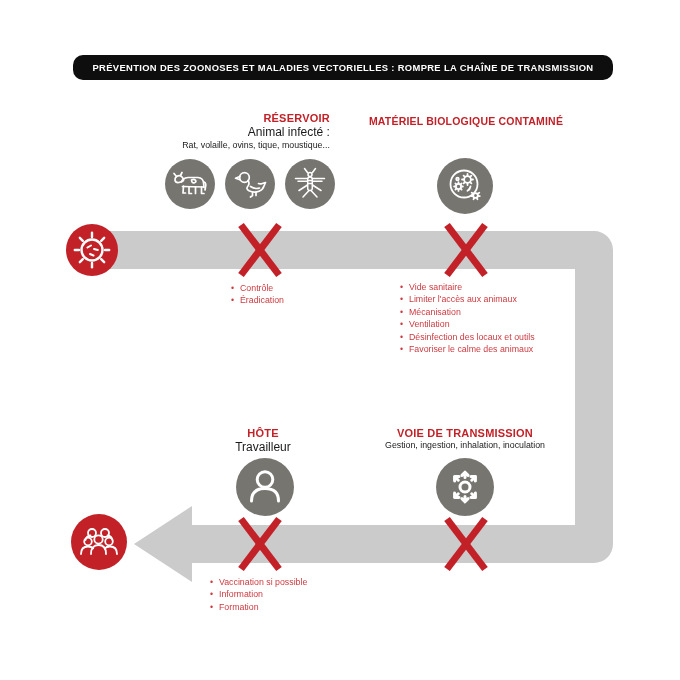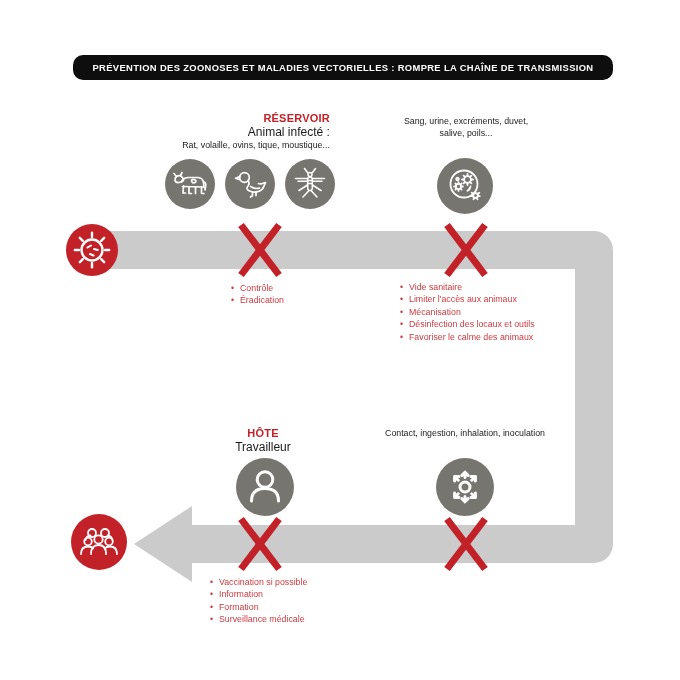--- a/index.html
+++ b/index.html
@@ -66,21 +66,21 @@
     <span>PRÉVENTION DES ZOONOSES ET MALADIES VECTORIELLES : ROMPRE LA CHAÎNE DE TRANSMISSION</span>
   </div>
 
   <div class="node-head" style="left:256px;top:112px;text-align:right;">
     <div class="node-title">RÉSERVOIR</div>
     <div class="node-sub">Animal infecté :</div>
     <div class="node-detail">Rat, volaille, ovins, tique, moustique...</div>
   </div>
 
   <div class="node-head" style="left:466px;top:115px;">
-    <div class="node-detail wrap">Sang, urine, excréments, duvet, salive, poils...</div>
+    <div class="node-title small">MATÉRIEL BIOLOGIQUE CONTAMINÉ</div>
   </div>
 
   <div class="gcircle" style="left:165px;top:159px;width:50px;height:50px;">
     <svg viewBox="0 0 50 50">
         <g class="icon-stroke" stroke-width="1.7">
       <path d="M11.5 17.5 L9 14.5 M15.5 16.5 L17 13.5"></path>
       <path d="M11.5 17.5 Q15 15.5 17 18 L18.5 20 Q19 22 17 22.5 L14 23.5 Q10.5 24 10 21 Q9.7 18.8 11.5 17.5 Z"></path>
       <path d="M16.5 23 Q17.5 19 23 18.5 L33 18.5 Q38 19 38.5 23.5 L39 28.5"></path>
       <path d="M17.5 27.5 L38.5 28"></path>
       <path d="M18.5 27 L18 34 L20.5 34 M24 28 L24 34.5 L26.5 34.5 M30.5 28 L30.5 34.5 M36.5 28 L36.5 34.5 L39 34.5"></path>
@@ -172,31 +172,33 @@
   </svg>
 
   <ul class="measures" style="left:231px;top:282px;width:110px;">
       <li>Contrôle</li>
       <li>Éradication</li>
     </ul>
   <ul class="measures" style="left:400px;top:281px;width:175px;">
       <li>Vide sanitaire</li>
       <li>Limiter l'accès aux animaux</li>
       <li>Mécanisation</li>
+      <li>Ventilation</li>
       <li>Désinfection des locaux et outils</li>
       <li>Favoriser le calme des animaux</li>
     </ul>
 
   <div class="node-head" style="left:263px;top:427px;">
     <div class="node-title">HÔTE</div>
     <div class="node-sub">Travailleur</div>
   </div>
 
   <div class="node-head" style="left:465px;top:427px;">
-    <div class="node-detail">Contact, ingestion, inhalation, inoculation</div>
+    <div class="node-title">VOIE DE TRANSMISSION</div>
+    <div class="node-detail">Gestion, ingestion, inhalation, inoculation</div>
   </div>
 
   <div class="gcircle" style="left:236px;top:458px;width:58px;height:58px;">
     <svg viewBox="0 0 58 58">
         <g class="icon-stroke" stroke-width="3">
       <circle cx="29" cy="21.5" r="7.8"></circle>
       <path d="M15.5 43 Q15.5 30.5 29 30.5 Q42.5 30.5 42.5 43"></path>
     </g>
       </svg>
   </div>
@@ -249,16 +251,15 @@
   </svg>
   <svg class="xmark" style="left:444px;top:516px;" width="44" height="56">
     <line x1="3" y1="3" x2="41" y2="53"></line>
       <line x1="41" y1="3" x2="3" y2="53"></line>
   </svg>
 
   <ul class="measures" style="left:210px;top:576px;width:150px;">
       <li>Vaccination si possible</li>
       <li>Information</li>
       <li>Formation</li>
-      <li>Surveillance médicale</li>
     </ul>
 
 </div>
 
 </body></html>

